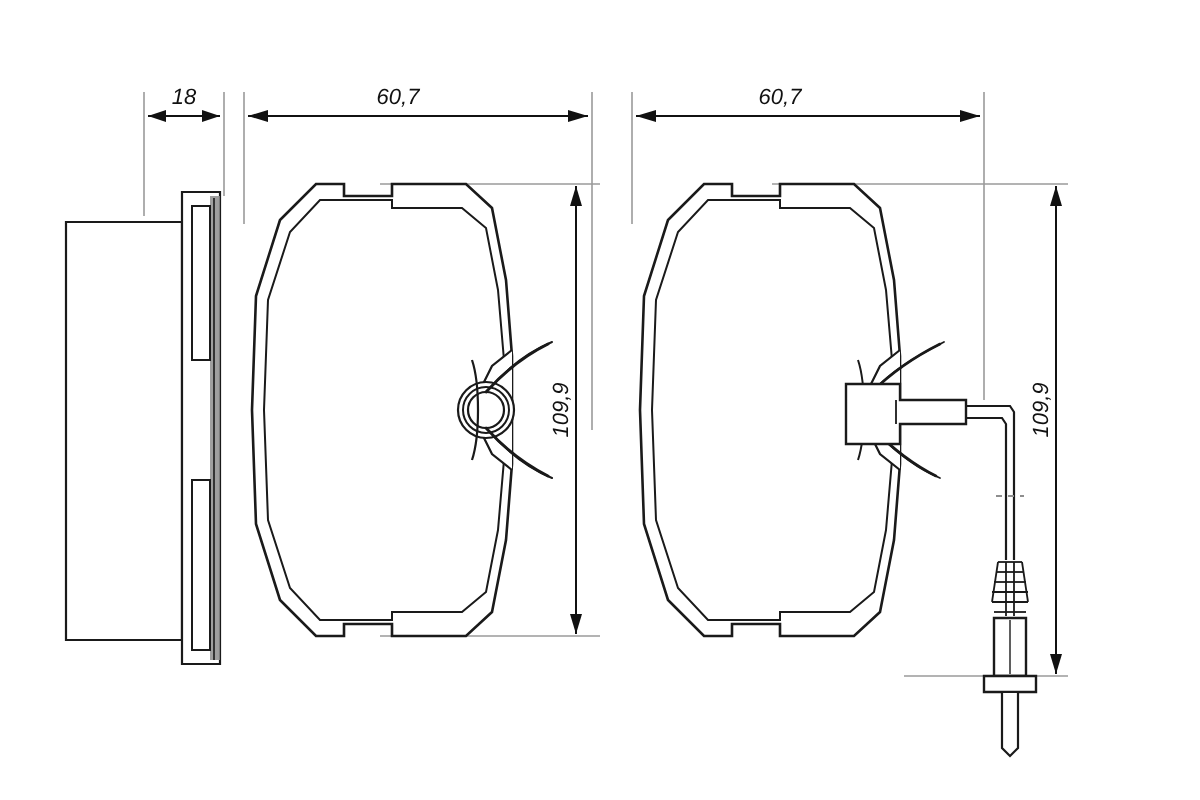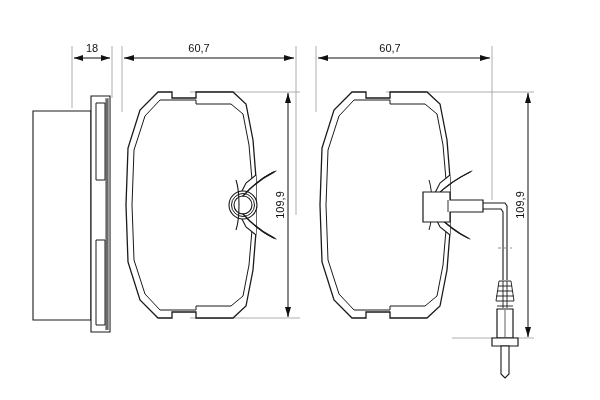--- a/index.html
+++ b/index.html
@@ -1,18 +1,18 @@
 <!DOCTYPE html>
 <html><head>
 <meta charset="utf-8">
 <style>
   html,body{margin:0;padding:0;background:#ffffff;}
   body{width:600px;height:400px;overflow:hidden;
        font-family:"Liberation Sans",sans-serif;}
-  #stage{position:relative;width:572px;height:400px;background:#ffffff;}
+  #stage{position:relative;width:572px;height:400px;background:#ffffff;font-style:italic;}
   svg{display:block;}
   .dimtext{font-family:"Liberation Sans",sans-serif;font-size:11px;fill:#111111;}
 </style>
 </head>
 <body>
 
 <div id="stage">
 <svg width="600" height="400" viewBox="0 0 600 400">
 
   <g stroke="#9a9a9a" stroke-width="0.8" fill="none">

